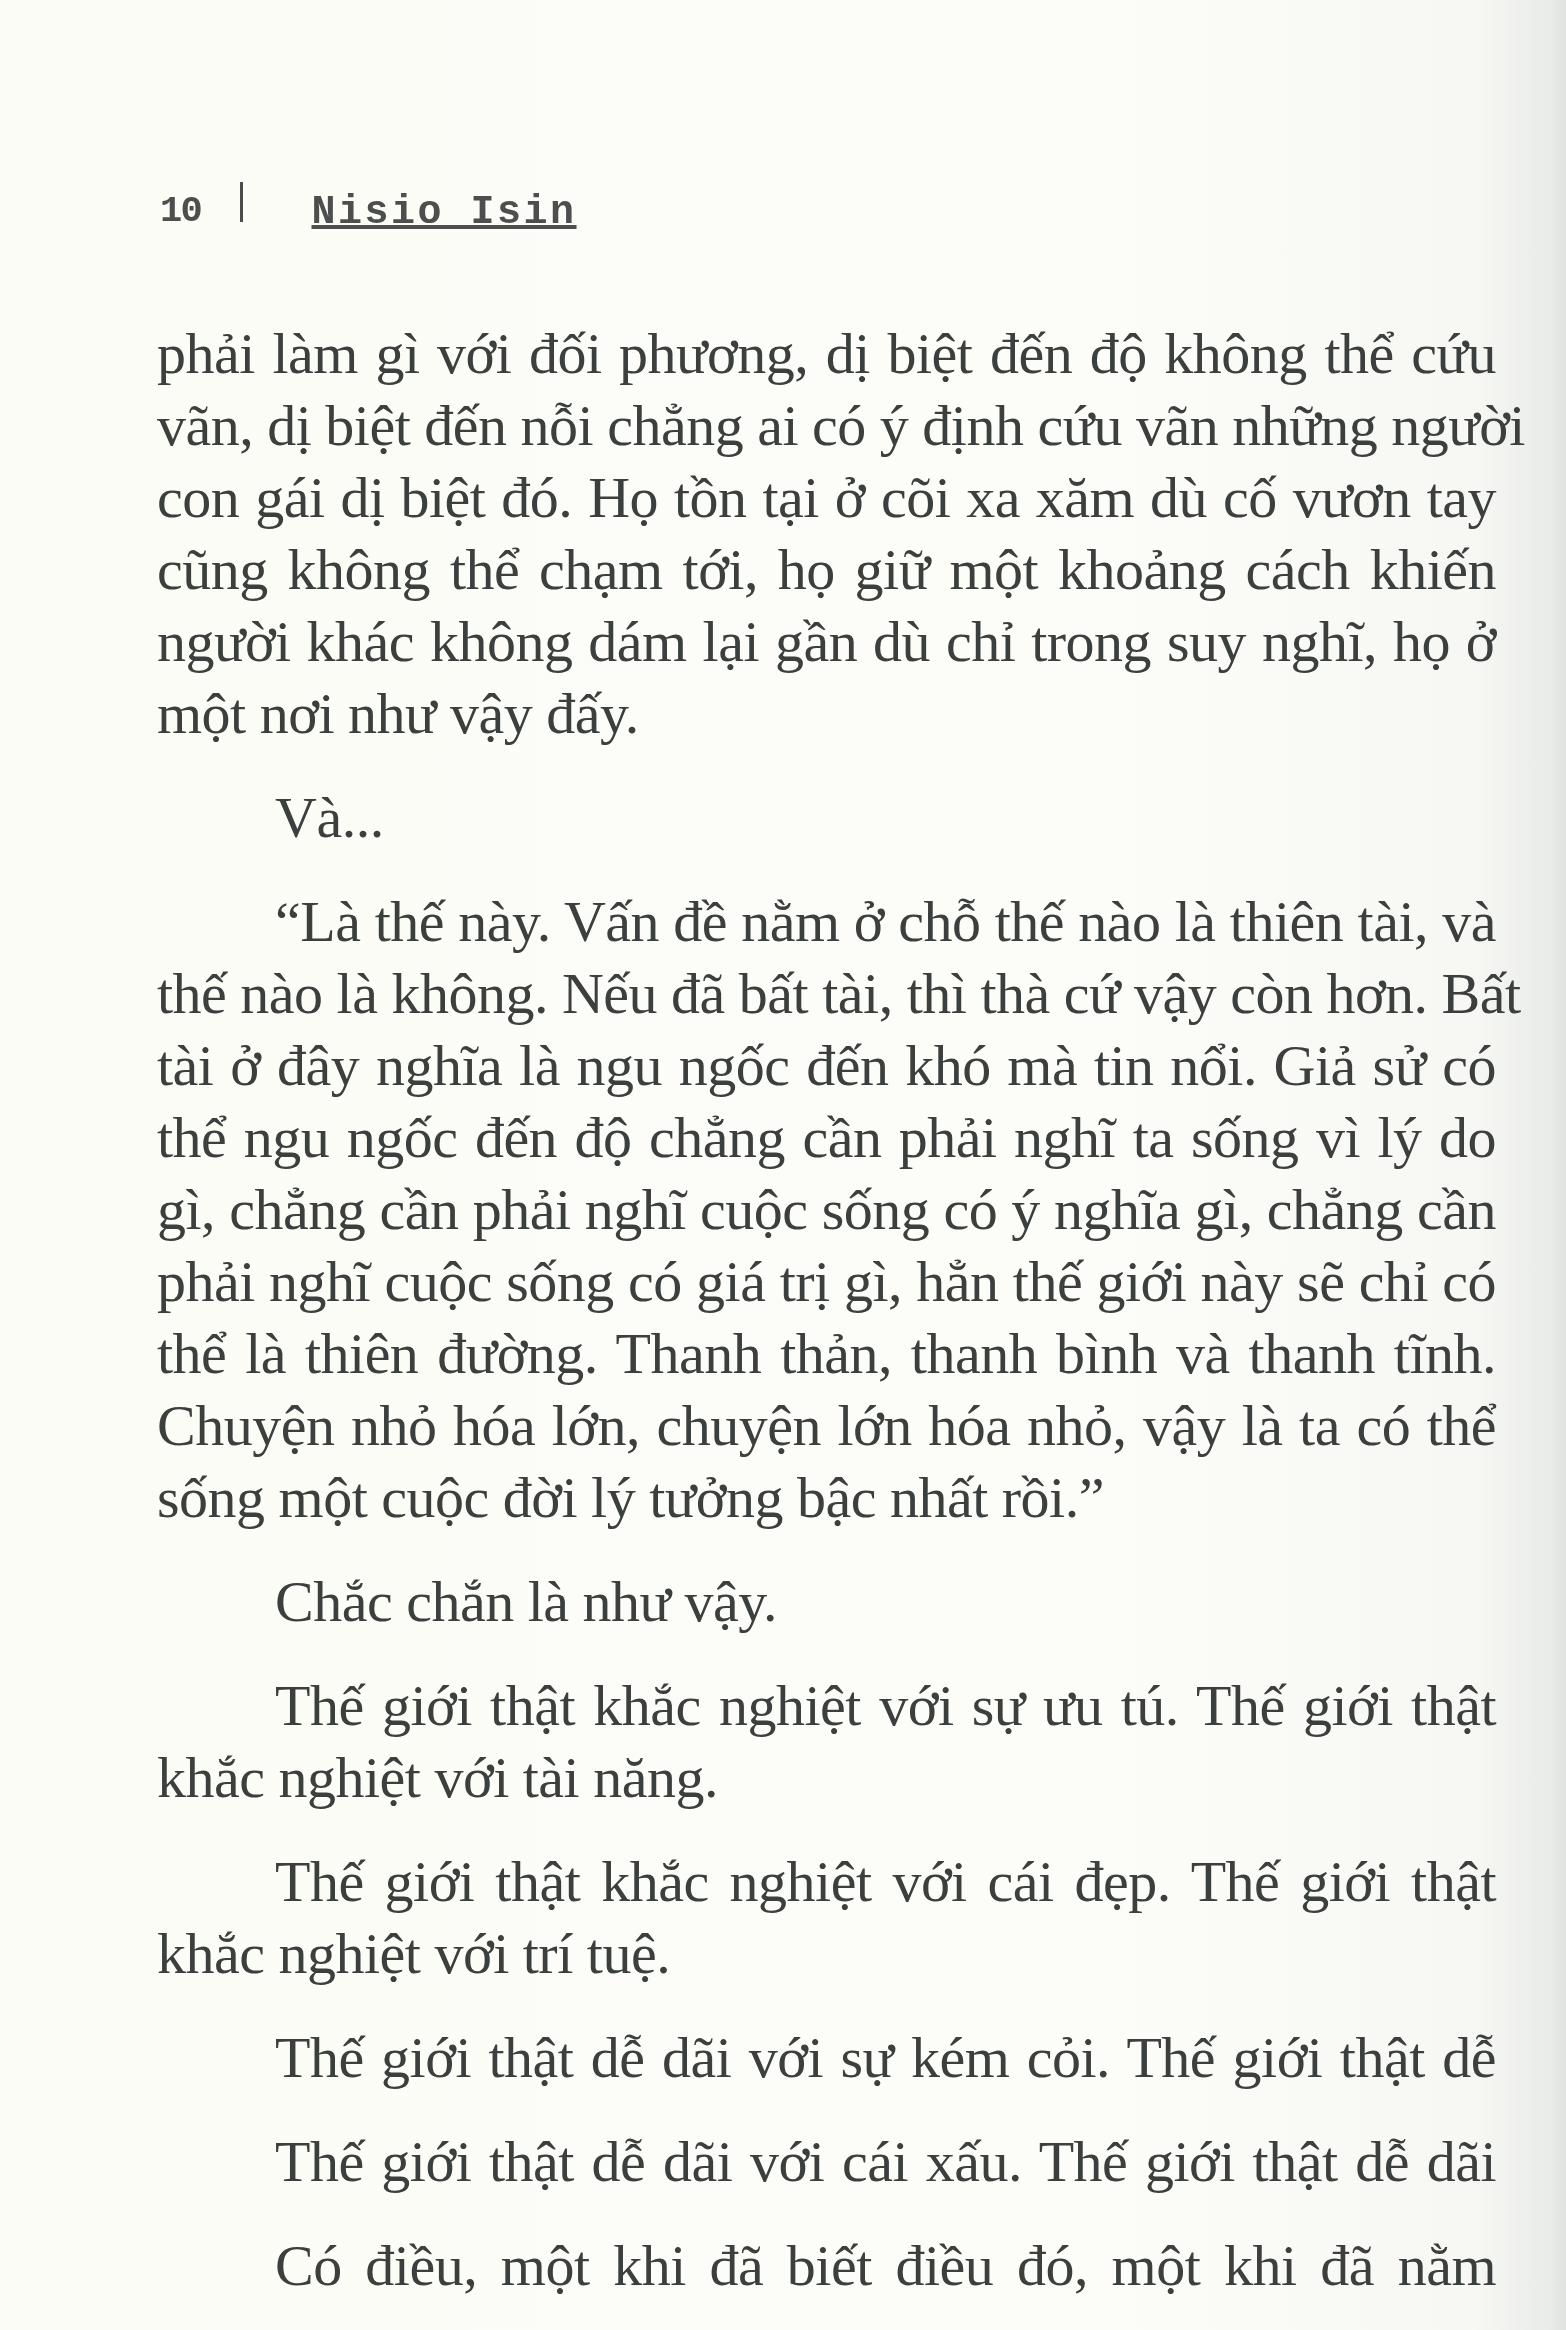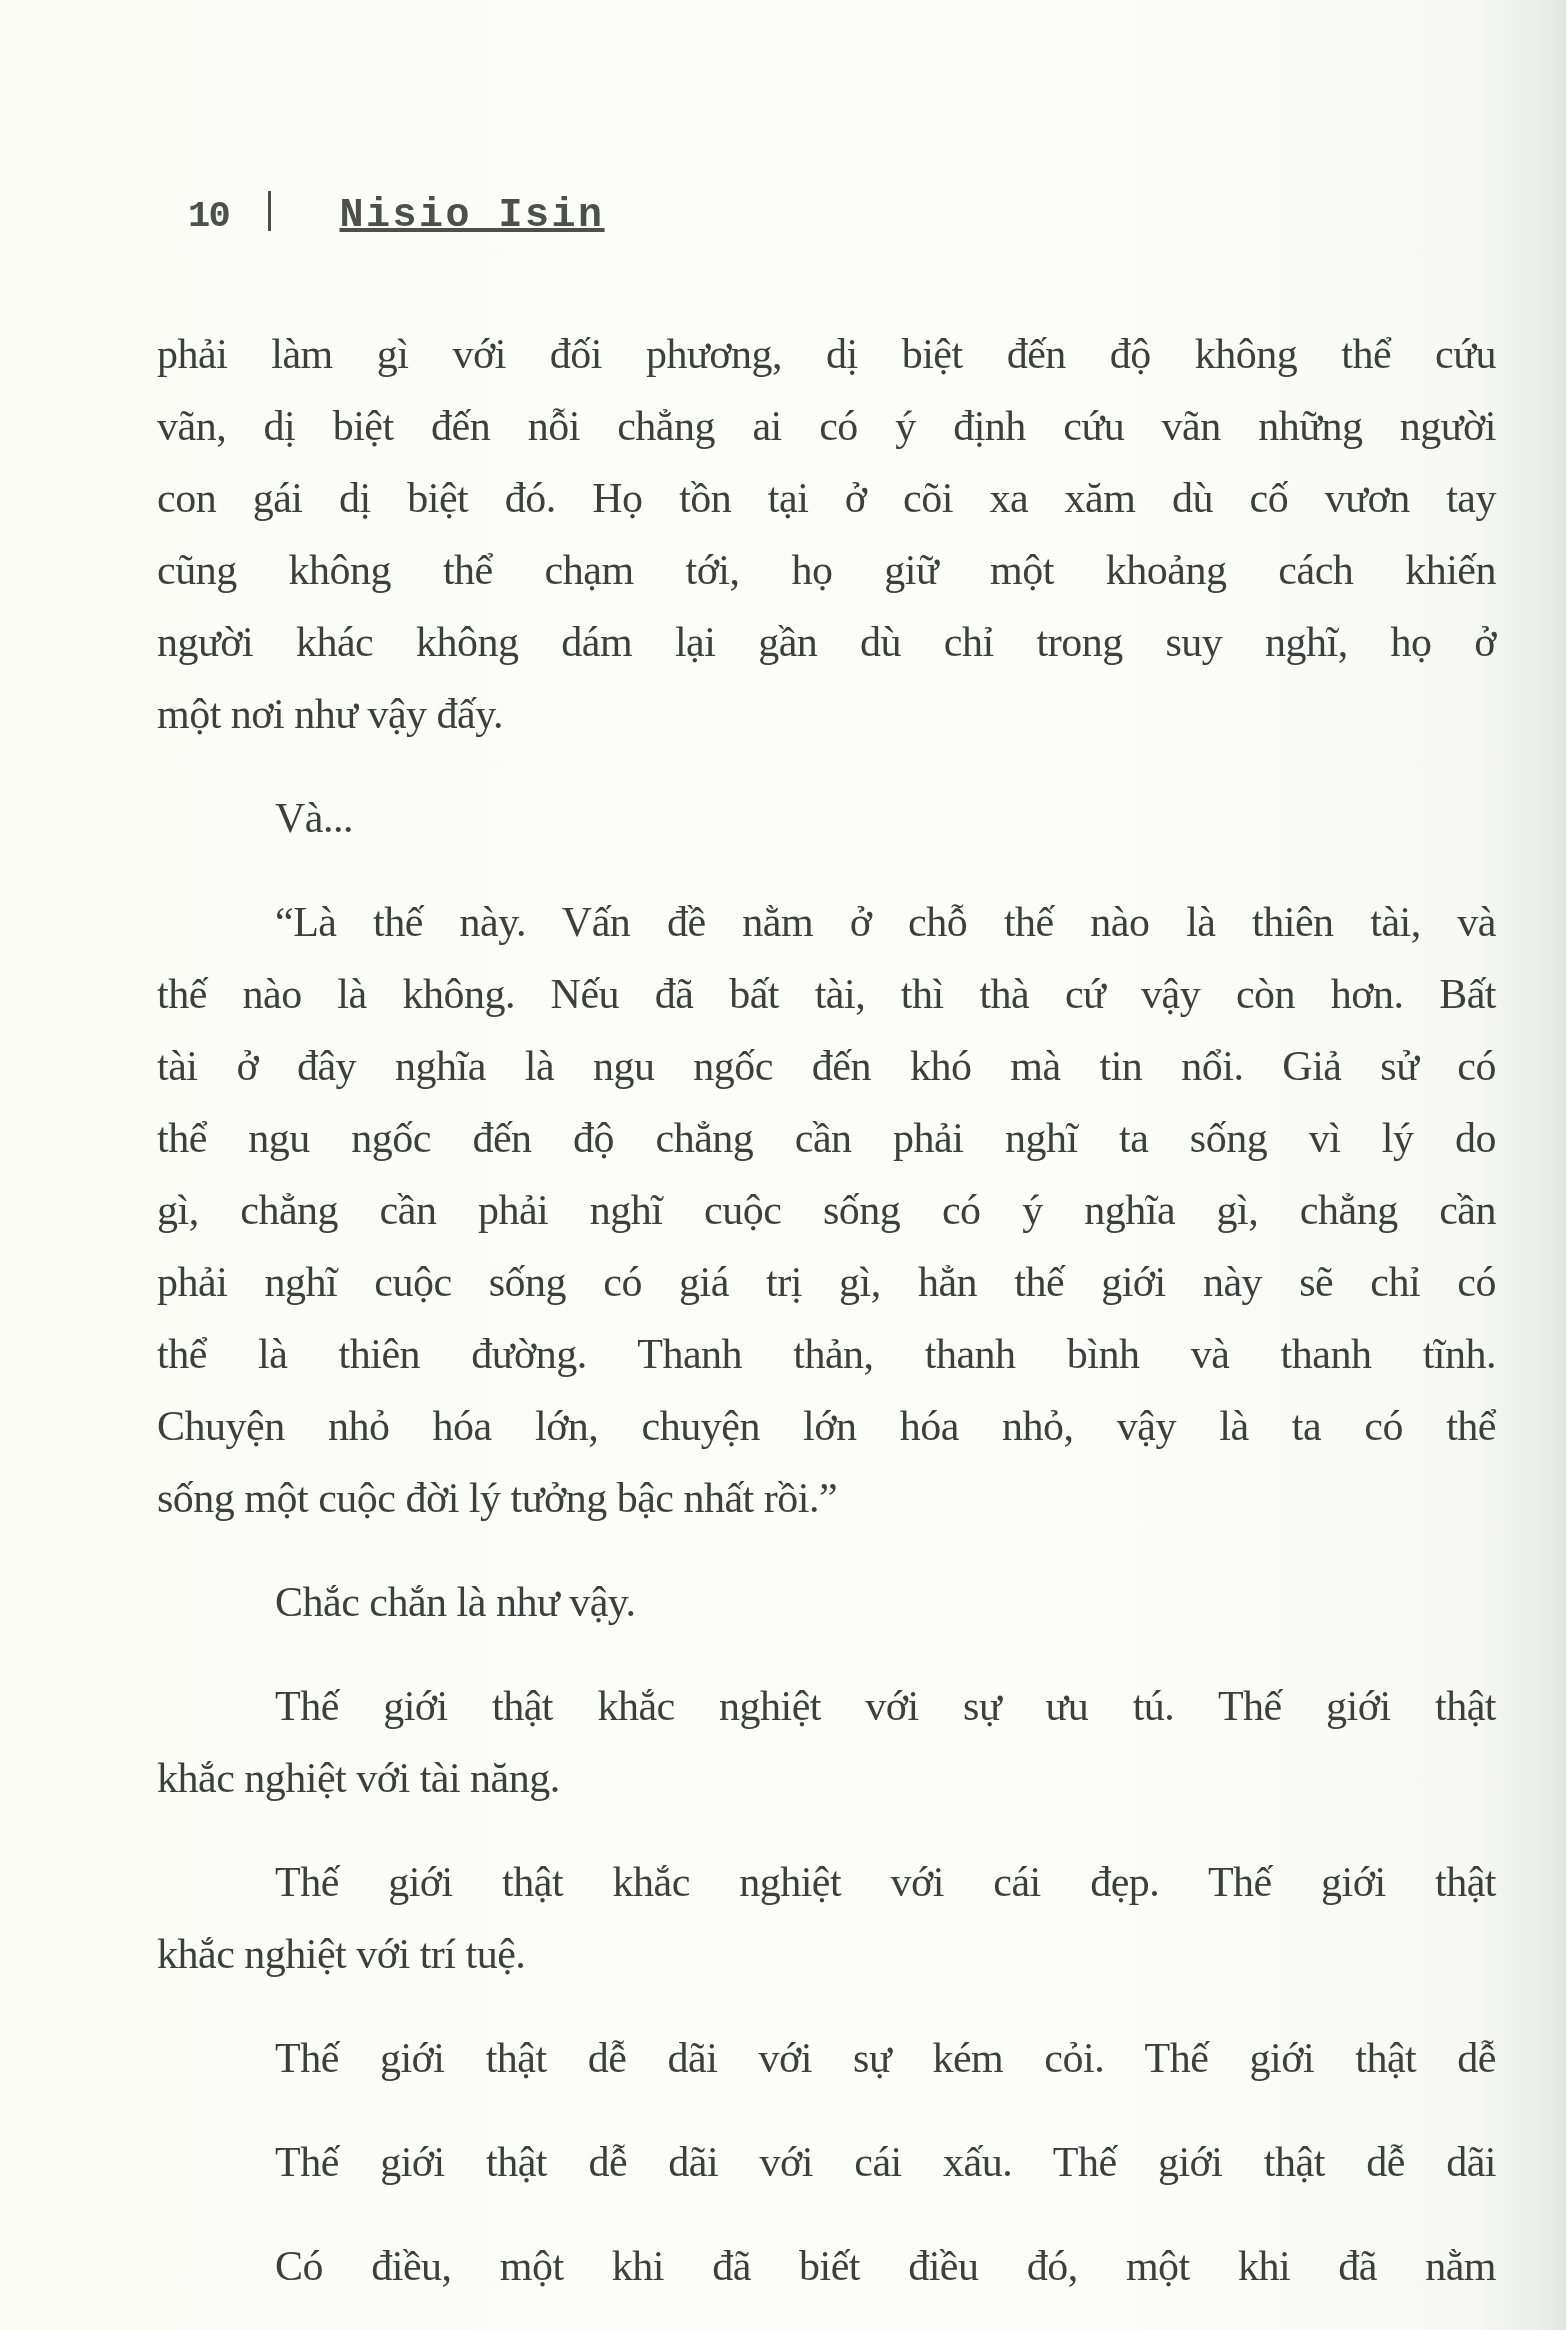--- a/index.html
+++ b/index.html
@@ -19,24 +19,23 @@
     width: 1567px;
     height: 2330px;
     background: linear-gradient(to right, #fbfcf6 0%, #fcfdf8 70%, #f7f8f4 94%, #e9ebe8 99%, #dfe2df 100%);
   }
   .header {
     position: absolute;
     left: 160px;
     top: 190px;
     height: 51px;
     display: flex;
-    align-items: center;
+    align-items: flex-start;
     color: #4c4f4d;
     font-family: "Liberation Mono", "DejaVu Sans Mono", monospace;
-    margin-left: 28px;
   }
   .page-number {
     font-size: 37px;
     font-weight: bold;
     letter-spacing: -1.7px;
     width: 80px;
   }
   .header-divider {
     width: 2.5px;
     height: 40px;
@@ -49,21 +48,21 @@
     font-weight: bold;
     letter-spacing: 2.5px;
     text-decoration: underline;
   }
   .body-text {
     position: absolute;
     left: 157px;
     top: 318px;
     width: 1339px;
     font-family: "Liberation Serif", "DejaVu Serif", serif;
-    font-size: 42px;
+    font-size: 58px;
     color: #3b3f3d;
   }
   .line {
     height: 72px;
     line-height: 72px;
     white-space: nowrap;
     text-align: justify;
     text-align-last: justify;
     letter-spacing: -0.5px;
   }

